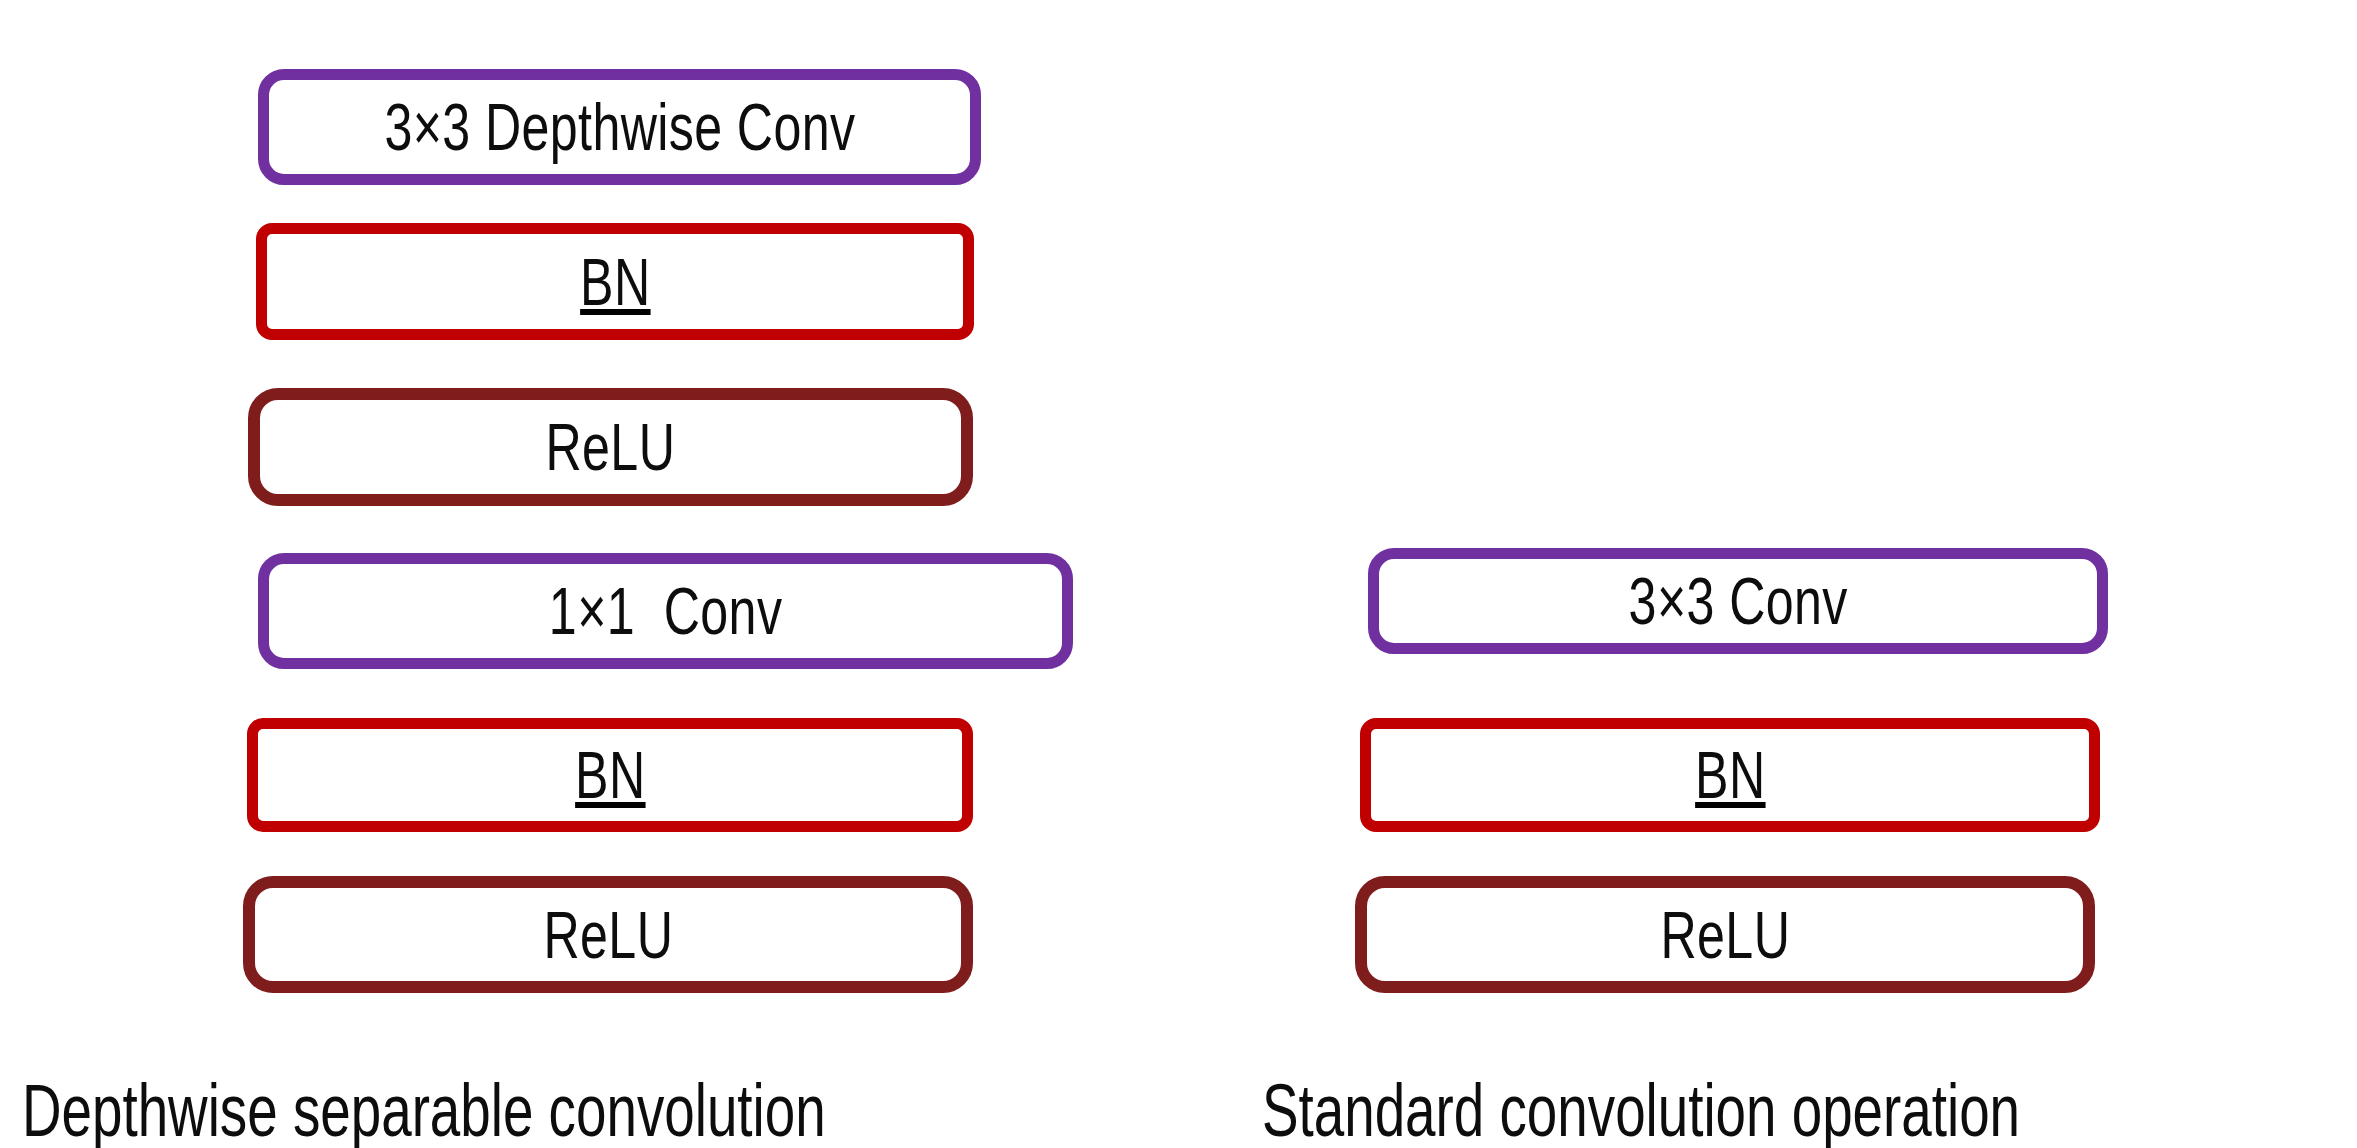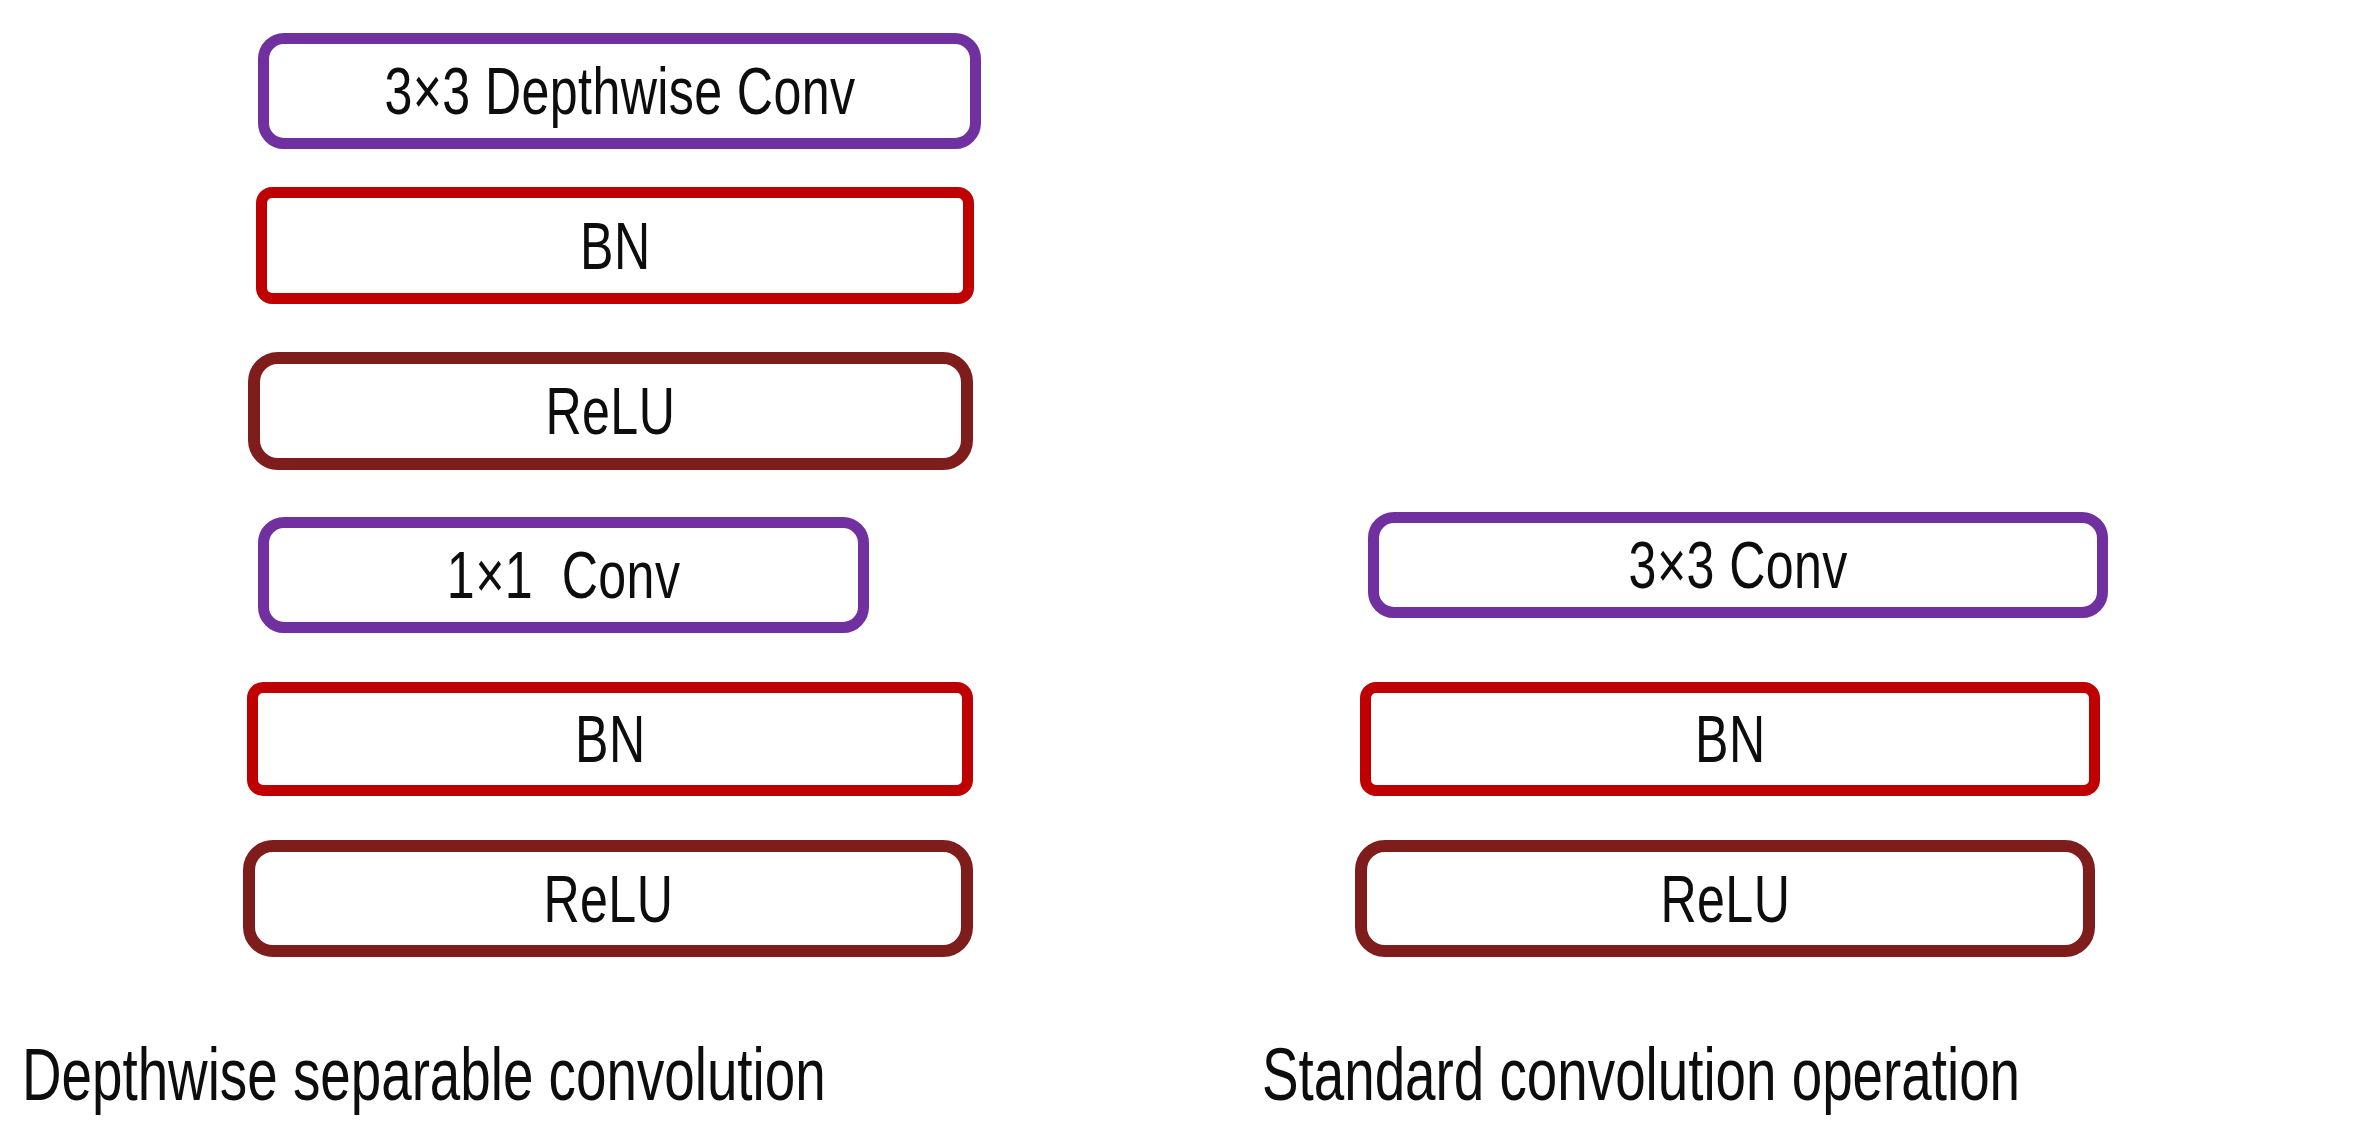--- a/index.html
+++ b/index.html
@@ -11,20 +11,21 @@
     width: 2357px;
     height: 1148px;
     position: relative;
     overflow: hidden;
     font-family: "Liberation Sans", "DejaVu Sans", sans-serif;
   }
 
   #diagram {
     position: absolute;
     inset: 0;
+    margin-top: 36px;
   }
 
   .column {
     position: absolute;
   }
 
   
   .block {
     position: absolute;
     box-sizing: border-box;
@@ -46,20 +47,21 @@
   }
 
   
   .block.purple {
     border: 11px solid #7030a0;
     border-radius: 26px;
   }
   .block.red {
     border: 11px solid #c00000;
     border-radius: 16px;
+    text-decoration: underline;
   }
   .block.black {
     border: 12px solid #7f1d1d;
     border-radius: 30px;
   }
 
   
   .caption {
     position: absolute;
     font-family: "Liberation Sans", "DejaVu Sans", sans-serif;
@@ -93,21 +95,21 @@
     </div>
 
     <div class="block red" style="left:256px; top:187px; width:718px; height:117px;">
       <span class="block-label" style="font-size:66px;">BN</span>
     </div>
 
     <div class="block black" style="left:248px; top:352px; width:725px; height:118px;">
       <span class="block-label" style="font-size:66px;">ReLU</span>
     </div>
 
-    <div class="block purple" style="left:258px; top:517px; width:611px; height:116px;">
+    <div class="block purple" style="left:258px; top:517px; width:815px; height:116px;">
       <span class="block-label" style="font-size:66px;">1×1  Conv</span>
     </div>
 
     <div class="block red" style="left:247px; top:682px; width:726px; height:114px;">
       <span class="block-label" style="font-size:66px;">BN</span>
     </div>
 
     <div class="block black" style="left:243px; top:840px; width:730px; height:117px;">
       <span class="block-label" style="font-size:66px;">ReLU</span>
     </div>

